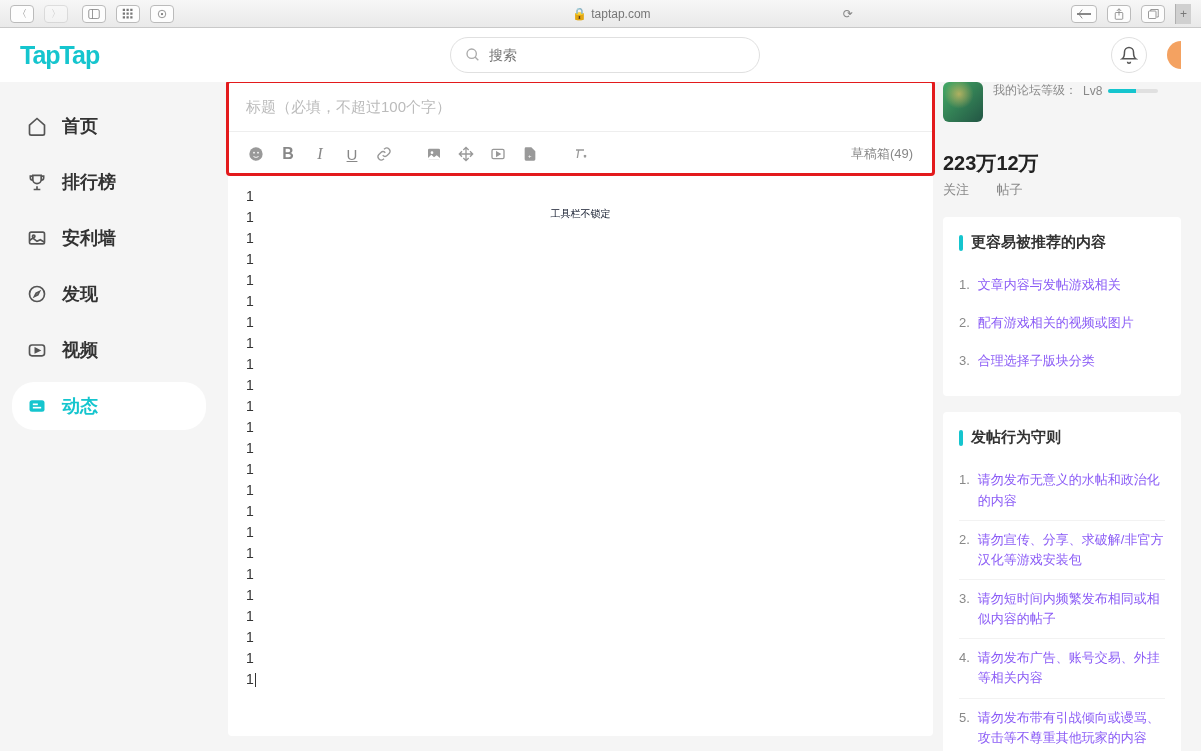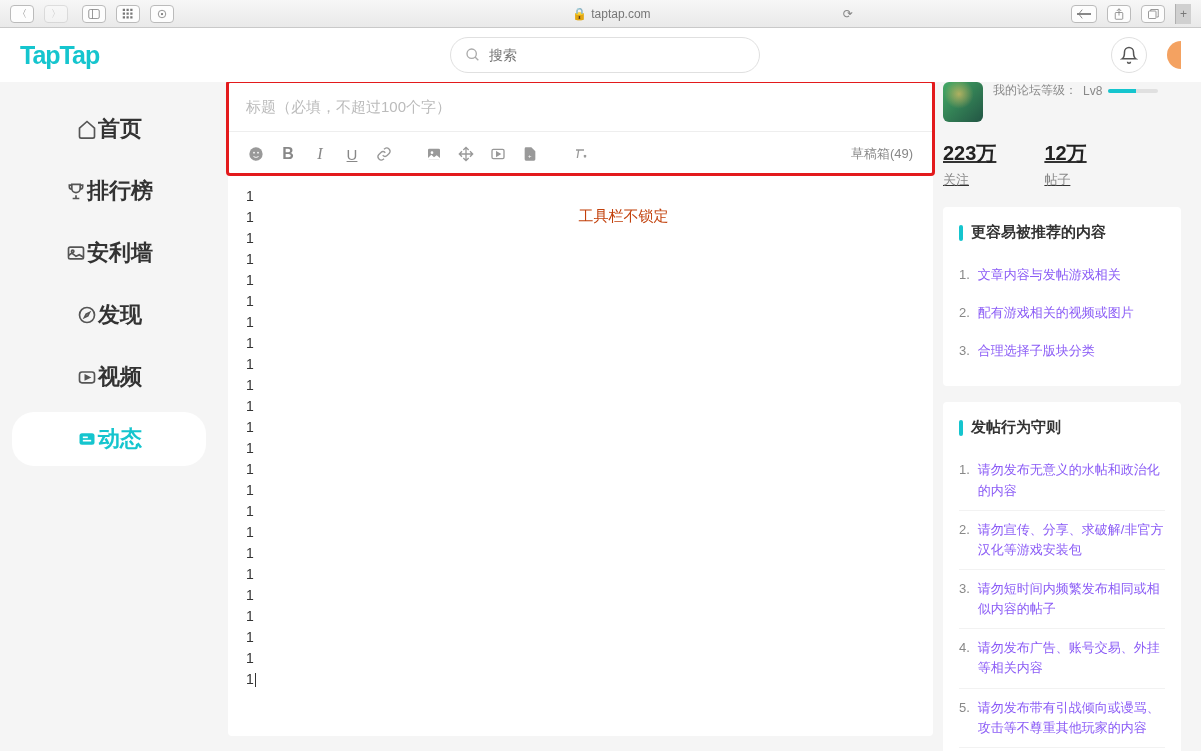--- a/index.html
+++ b/index.html
@@ -21,54 +21,54 @@
     .logo { font-weight: 800; font-size: 25px; color: #15c5ce; letter-spacing: -1px; }
     .search-wrap { flex: 1; display: flex; justify-content: center; }
     .search-box { width: 310px; height: 36px; border-radius: 18px; border: 1px solid #e0e0e0; background: #fff; display: flex; align-items: center; padding: 12px 14px; gap: 8px; color: #aaa; }
     .search-icon-svg { width: 16px; height: 16px; stroke: #aaa; fill: none; }
     .bell-btn { width: 36px; height: 36px; border-radius: 50%; border: 1px solid #e0e0e0; display: flex; align-items: center; justify-content: center; color: #555; }
     .avatar-edge { width: 14px; height: 28px; border-radius: 14px 0 0 14px; background: #f4a261; }
     
     
     .layout { display: flex; height: calc(100vh - 82px); }
     .sidebar { width: 218px; padding: 20px 12px; }
-    .nav-item { display: flex; align-items: center; gap: 0; padding: 12px 14px; border-radius: 22px; font-size: 22px; font-weight: 600; color: #333; cursor: pointer; margin-bottom: 8px; justify-content: center; }
+    .nav-item { display: flex; align-items: center; gap: 14px; padding: 12px 14px; border-radius: 22px; font-size: 18px; font-weight: 600; color: #333; cursor: pointer; margin-bottom: 8px; }
     .nav-item.active { background: #fff; color: #15c5ce; }
     .nav-item.active .nav-icon { color: #15c5ce; }
     .nav-icon { width: 22px; height: 22px; display: flex; align-items: center; justify-content: center; color: #555; }
     .nav-icon svg { width: 20px; height: 20px; }
     
     .main-col { flex: 1; padding: 0 10px 10px; overflow-y: auto; position: relative; }
     .editor-card { background: #fff; border-radius: 4px; position: relative; }
     .red-box { position: absolute; border: 3px solid #e31a1c; left: -2px; right: -2px; top: -2px; height: 96px; pointer-events: none; border-radius: 4px; }
     .title-input { width: 100%; border: none; outline: none; font-size: 15px; padding: 16px 18px; color: #8b5cf6; }
     .title-input::placeholder { color: #bbb; }
     .toolbar { border-top: 1px solid #eee; display: flex; align-items: center; padding: 8px 14px; gap: 4px; }
     .tool-btn { width: 28px; height: 28px; display: flex; align-items: center; justify-content: center; color: #888; border-radius: 4px; cursor: pointer; font-size: 14px; }
     .tool-btn svg { width: 16px; height: 16px; }
     .tool-btn.b { font-weight: 800; font-size: 16px; }
     .tool-btn.i { font-style: italic; font-family: serif; font-size: 16px; }
     .tool-btn.u { text-decoration: underline; font-size: 15px; }
     .tool-spacer { width: 14px; }
     .tool-flex { flex: 1; }
     .drafts-link { color: #888; font-size: 13px; padding-right: 6px; cursor: pointer; }
-    .annotation { position: absolute; left: 50%; transform: translateX(-50%); top: 125px; color: #c2410c; font-size: 15px; pointer-events: none; margin-left: 43px; }
+    .annotation { position: absolute; left: 50%; transform: translateX(-50%); top: 125px; color: #0f172a; font-size: 10px; pointer-events: none; }
     .content-area { padding: 10px 18px 20px; min-height: 560px; font-size: 14px; line-height: 1.5; }
     .content-line { margin: 0; font-size: 14px; }
     .cursor-line::after { content:''; display:inline-block; width:1px; height:14px; background:#333; vertical-align:text-bottom; margin-left:1px; animation: blink 1s infinite; }
     @keyframes blink { 50%{opacity:0} }
     
     .right-col { width: 258px; padding: 0 20px 36px 0; overflow-y: auto; }
     .user-meta { display: flex; gap: 10px; margin-bottom: 10px; align-items: flex-start; }
     .game-thumb { width: 40px; height: 40px; border-radius: 6px; background: linear-gradient(135deg,#4a6,#254); flex-shrink: 0; position: relative; overflow: hidden; }
     .game-thumb::after { content:''; position:absolute; inset:0; background: radial-gradient(circle at 40% 30%, rgba(255,200,100,.6), transparent 40%); }
     .level-row { display: flex; align-items: center; gap: 6px; font-size: 12px; color: #888; }
     .level-bar { width: 50px; height: 4px; background: #e0e0e0; border-radius: 2px; overflow:hidden; }
     .level-fill { width: 55%; height: 100%; background: #15c5ce; }
-    .stats-row { display: flex; gap: 48px; margin-top: 18px; margin-bottom: 18px; text-decoration: underline; }
+    .stats-row { display: flex; margin-top: 28px; margin-bottom: 18px; }
     .stat { display: flex; flex-direction: column; gap: 4px; }
     .stat-val { font-size: 20px; font-weight: 800; color: #222; }
     .stat-lbl { font-size: 13px; color: #888; }
     
     .panel { background: #fff; border-radius: 4px; padding: 16px; margin-bottom: 16px; }
     .panel-hd { display:flex; align-items:center; gap:8px; font-size: 15px; font-weight: 700; margin-bottom: 14px; }
     .panel-hd::before { content:''; width: 4px; height: 16px; background: #15c5ce; border-radius: 2px; }
     .panel ol { list-style: none; counter-reset: n; }
     .panel li { counter-increment: n; padding: 9px 0; font-size: 13px; color: #8b5cf6; line-height: 1.55; display:flex; gap:8px; }
     .panel li::before { content: counter(n) "."; color: #888; flex-shrink:0; }

